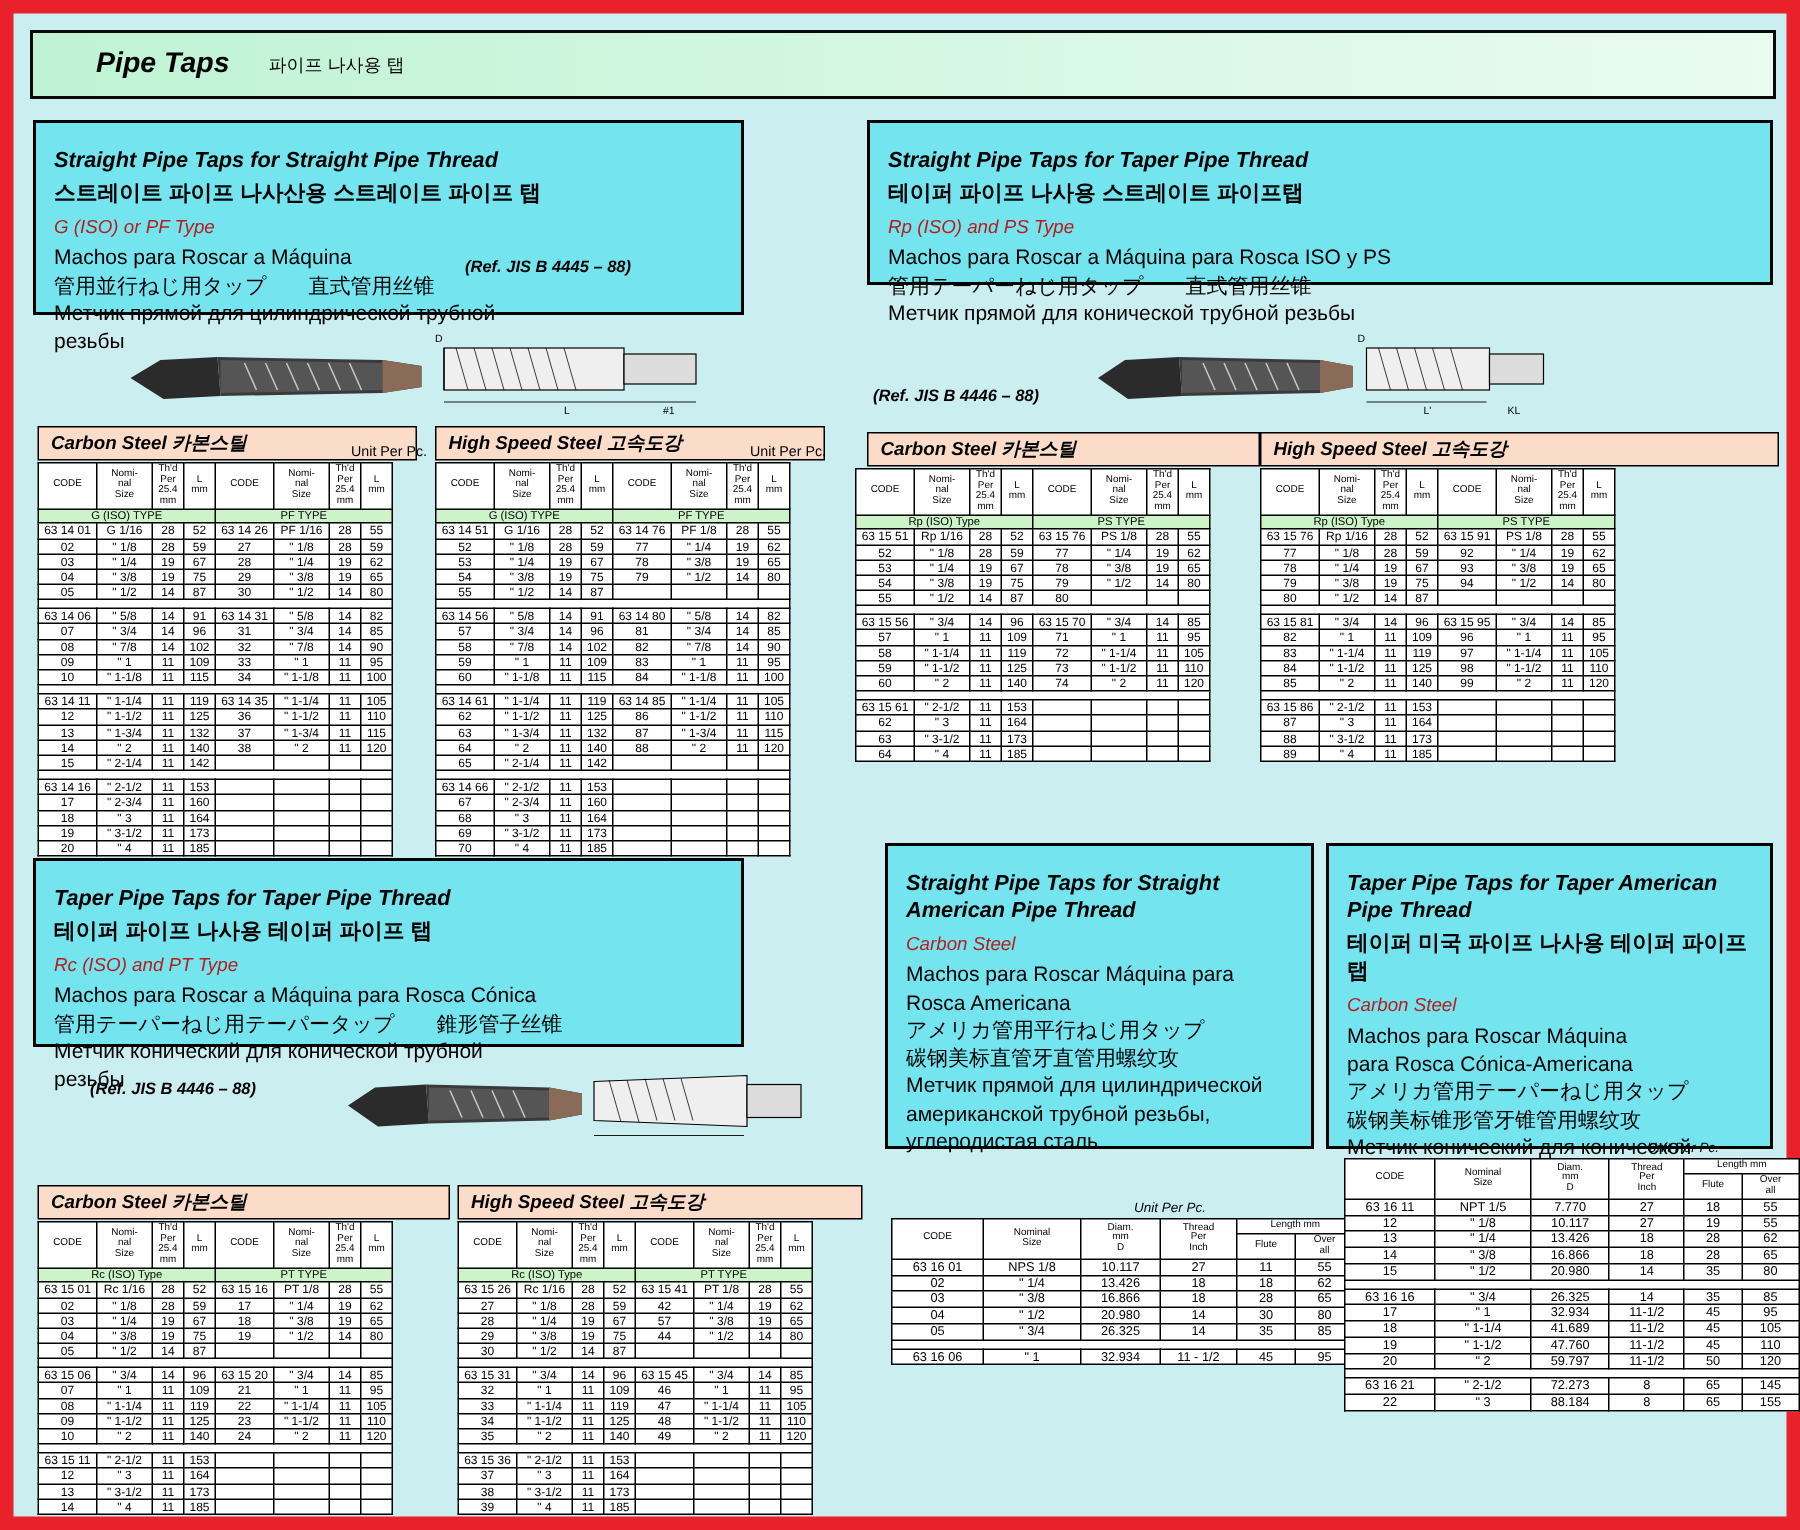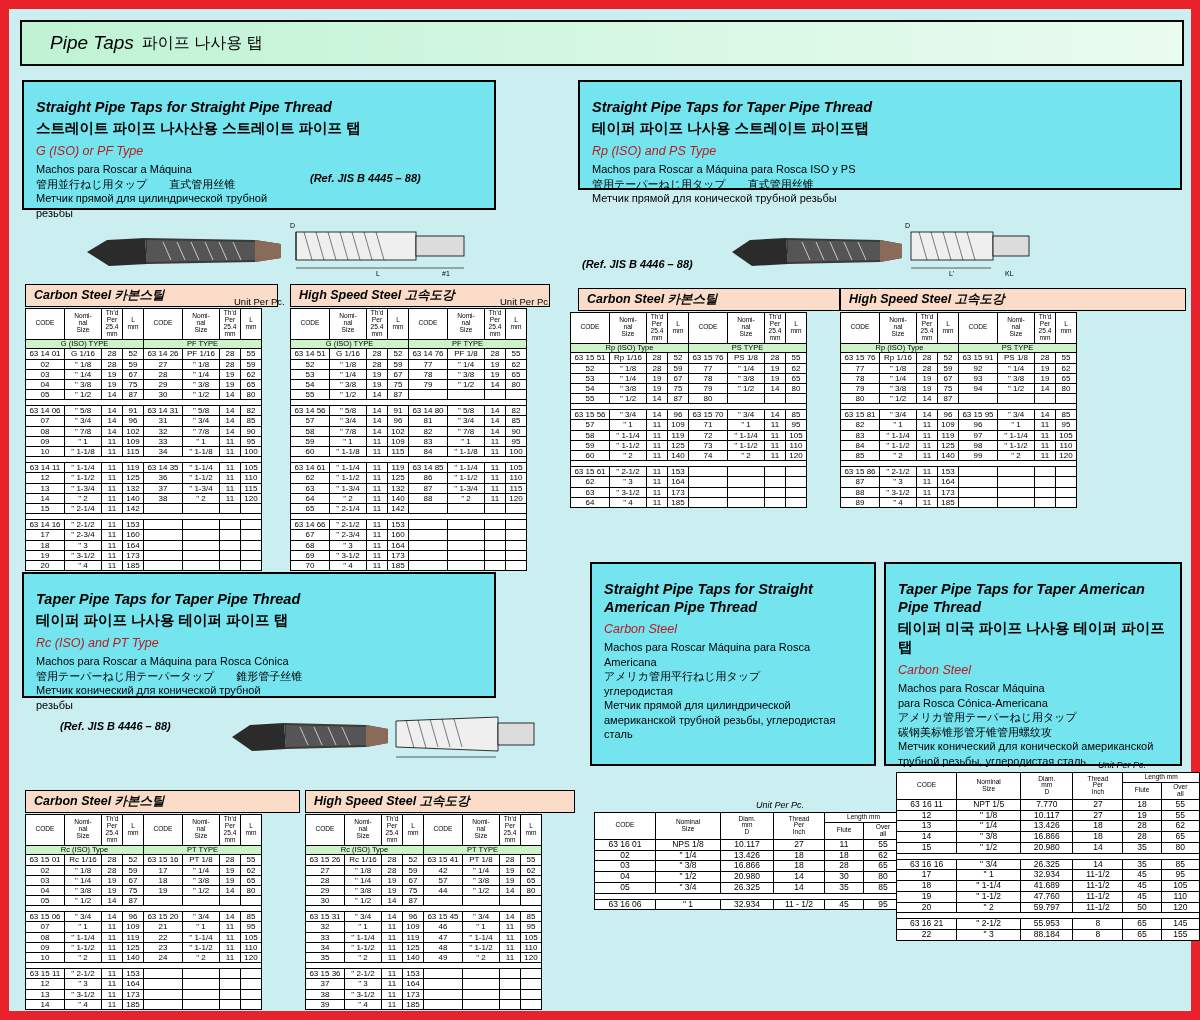--- a/index.html
+++ b/index.html
@@ -17,29 +17,29 @@
   .rightbar{position:absolute;right:0;top:0;width:9px;height:1020px;background:#e8212a;}
   .botbar{position:absolute;left:0;bottom:0;width:1200px;height:9px;background:#e8212a;}
 
   
   .title-banner{
     position:absolute;left:20px;top:20px;width:1160px;height:42px;
     background:linear-gradient(to right,#bff3d4,#eafbf0);
     border:2px solid #0a0a0a;
     display:flex;align-items:center;
   }
-  .title-en{font-style:italic;font-weight:normal;font-size:19px;margin-left:28px;color:#000;}
-  .title-kr{font-size:16px;margin-left:8px;color:#000;}
+  .title-en{font-style:italic;font-weight:bold;font-size:19px;margin-left:42px;color:#000;}
+  .title-kr{font-size:12px;margin-left:26px;color:#000;}
 
   
   .hbox{position:absolute;background:#74e4ef;border:2px solid #000;}
   .hbox .h-en{font-style:italic;font-weight:bold;font-size:14.5px;color:#000;line-height:1.25;}
   .hbox .h-kr{font-weight:bold;font-size:14.5px;color:#000;margin-top:3px;}
   .hbox .h-sub{font-style:italic;font-size:12.5px;margin-top:6px;color:#b91c1c;}
-  .hbox .h-line{font-size:11px;color:#000;line-height:1.32;}
+  .hbox .h-line{font-size:14px;color:#000;line-height:1.32;}
   .hbox .pad{padding:16px 12px;}
 
   .ref{position:absolute;font-style:italic;font-weight:bold;font-size:11px;color:#000;}
 
   
   .steel-strip{
     position:absolute;background:#fadcc8;border:1px solid #000;
     font-style:italic;font-weight:bold;font-size:12.5px;
     display:flex;align-items:center;padding-left:8px;color:#000;
   }
@@ -1345,21 +1345,21 @@
         </tbody>
       </table>
     </div>
 
   <div class="hbox" style="left:590px;top:562px;width:282px;height:200px;">
     <div class="pad">
       <div class="h-en">Straight Pipe Taps for Straight American Pipe Thread</div>
       <div class="h-sub">Carbon Steel</div>
       <div class="h-line" style="margin-top:4px">Machos para Roscar Máquina para Rosca Americana</div>
       <div class="h-line">アメリカ管用平行ねじ用タップ</div>
-      <div class="h-line">углеродистая</div>
+      <div class="h-line">碳钢美标直管牙直管用螺纹攻</div>
       <div class="h-line">Метчик прямой для цилиндрической</div>
       <div class="h-line">американской трубной резьбы,  углеродистая сталь</div>
     </div>
   </div>
 
   <div class="hbox" style="left:884px;top:562px;width:294px;height:200px;">
     <div class="pad">
       <div class="h-en">Taper Pipe Taps for Taper American Pipe Thread</div>
       <div class="h-kr">테이퍼 미국 파이프 나사용 테이퍼 파이프 탭</div>
       <div class="h-sub">Carbon Steel</div>
@@ -1543,21 +1543,21 @@
             <td>11-1/2</td>
             <td>50</td>
             <td>120</td>
           </tr>
           <tr class="gap">
             <td colspan="6"></td>
           </tr>
           <tr>
             <td class="code">63 16 21</td>
             <td class="code">"    2-1/2</td>
-            <td>55.953</td>
+            <td>72.273</td>
             <td>8</td>
             <td>65</td>
             <td>145</td>
           </tr>
           <tr>
             <td class="code">22</td>
             <td class="code">"    3</td>
             <td>88.184</td>
             <td>8</td>
             <td>65</td>

